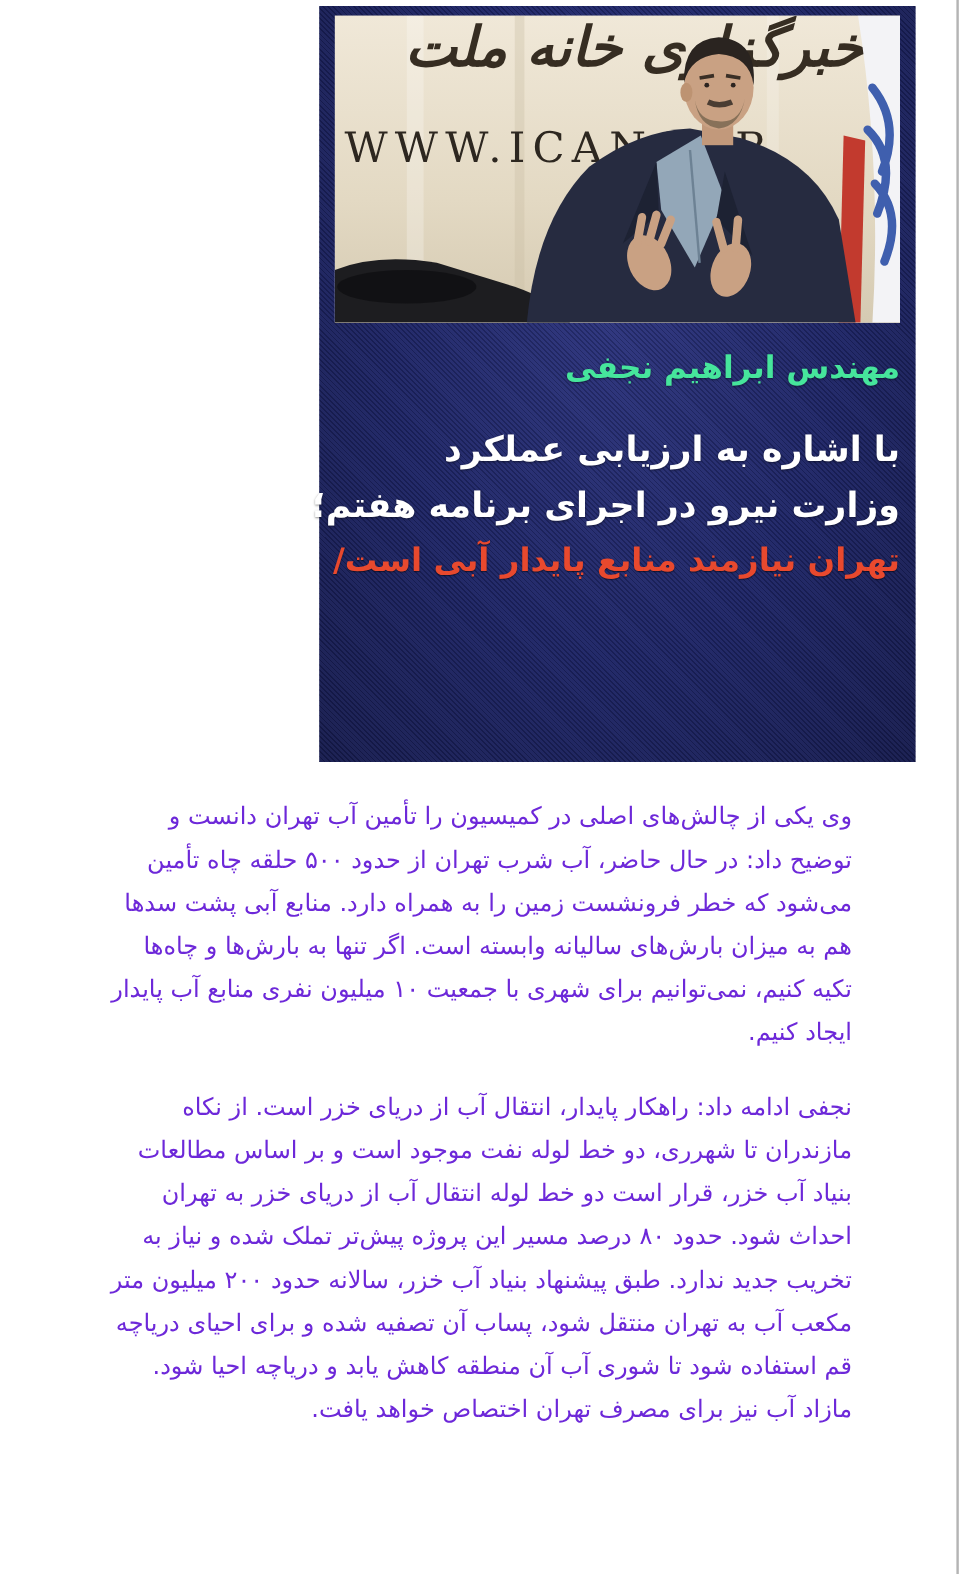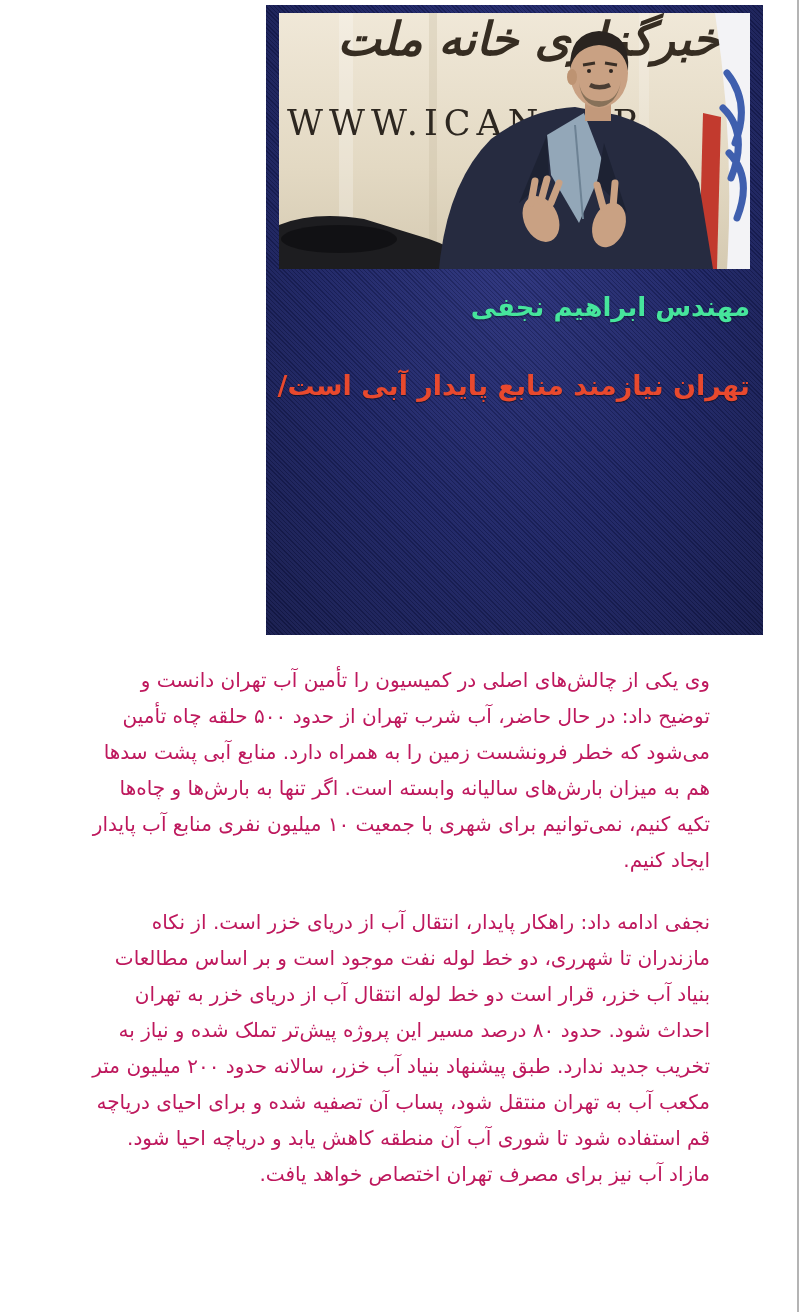--- a/index.html
+++ b/index.html
@@ -19,27 +19,27 @@
       radial-gradient(ellipse at 50% 38%, #2c347e 0%, #1d2465 55%, #161b4e 100%);
   }
   .photo{
     position:relative;width:471px;height:256px;overflow:hidden;background:#e7dfcd;
   }
   .photo svg{display:block;}
   .cap{direction:rtl;text-align:right;font-weight:bold;}
   .cap div{white-space:nowrap;}
   .cap-green{margin-top:16px;font-size:26px;line-height:44px;color:#46e59c;text-shadow:0 1px 2px rgba(0,0,0,.45);}
   .cap-white{margin-top:22px;font-size:29px;line-height:47px;color:#ffffff;text-shadow:0 1px 2px rgba(0,0,0,.45);}
-  .cap-red{margin-top:36px;font-size:27px;line-height:42px;color:#e8492e;text-shadow:0 1px 1px rgba(0,0,0,.5);}
+  .cap-red{margin-top:2px;font-size:27px;line-height:42px;color:#e8492e;text-shadow:0 1px 1px rgba(0,0,0,.5);}
 
   
   .article{
     position:absolute;top:662px;left:90px;width:620px;
     direction:rtl;text-align:right;
-    color:#be185d;font-size:20px;line-height:36px;
+    color:#6d28d9;font-size:20px;line-height:36px;
   }
   .article p{margin:0 0 26px 0;}
 </style>
 </head>
 <body>
 
 <div class="canvas">
 
   <div class="banner">
 
@@ -100,20 +100,24 @@
           <path d="M252 190 L256 168 M262 188 L268 166 M272 190 L280 170" stroke="#c9a183" stroke-width="7" stroke-linecap="round"></path>
           <path d="M324 194 L318 172 M334 194 L336 170" stroke="#c9a183" stroke-width="7" stroke-linecap="round"></path>
         </g>
       </svg>
     </div>
 
     <div class="cap cap-green">
       <div>مهندس ابراهیم نجفی</div>
     </div>
 
+    <div class="cap cap-white">
+      <div>با اشاره به ارزیابی عملکرد</div>
+      <div>وزارت نیرو در اجرای برنامه هفتم؛</div>
+    </div>
 
     <div class="cap cap-red">
       <div>تهران نیازمند منابع پایدار آبی است/</div>
     </div>
   </div>
 
   <div class="article">
     <p>وی یکی از چالش‌های اصلی در کمیسیون را تأمین آب تهران دانست و توضیح داد: در حال حاضر، آب شرب تهران از حدود ۵۰۰ حلقه چاه تأمین می‌شود که خطر فرونشست زمین را به همراه دارد. منابع آبی پشت سدها هم به میزان بارش‌های سالیانه وابسته است. اگر تنها به بارش‌ها و چاه‌ها تکیه کنیم، نمی‌توانیم برای شهری با جمعیت ۱۰ میلیون نفری منابع آب پایدار ایجاد کنیم.</p>
     <p>نجفی ادامه داد: راهکار پایدار، انتقال آب از دریای خزر است. از نکاه مازندران تا شهرری، دو خط لوله نفت موجود است و بر اساس مطالعات بنیاد آب خزر، قرار است دو خط لوله انتقال آب از دریای خزر به تهران احداث شود. حدود ۸۰ درصد مسیر این پروژه پیش‌تر تملک شده و نیاز به تخریب جدید ندارد. طبق پیشنهاد بنیاد آب خزر، سالانه حدود ۲۰۰ میلیون متر مکعب آب به تهران منتقل شود، پساب آن تصفیه شده و برای احیای دریاچه قم استفاده شود تا شوری آب آن منطقه کاهش یابد و دریاچه احیا شود. مازاد آب نیز برای مصرف تهران اختصاص خواهد یافت.</p>
   </div>

